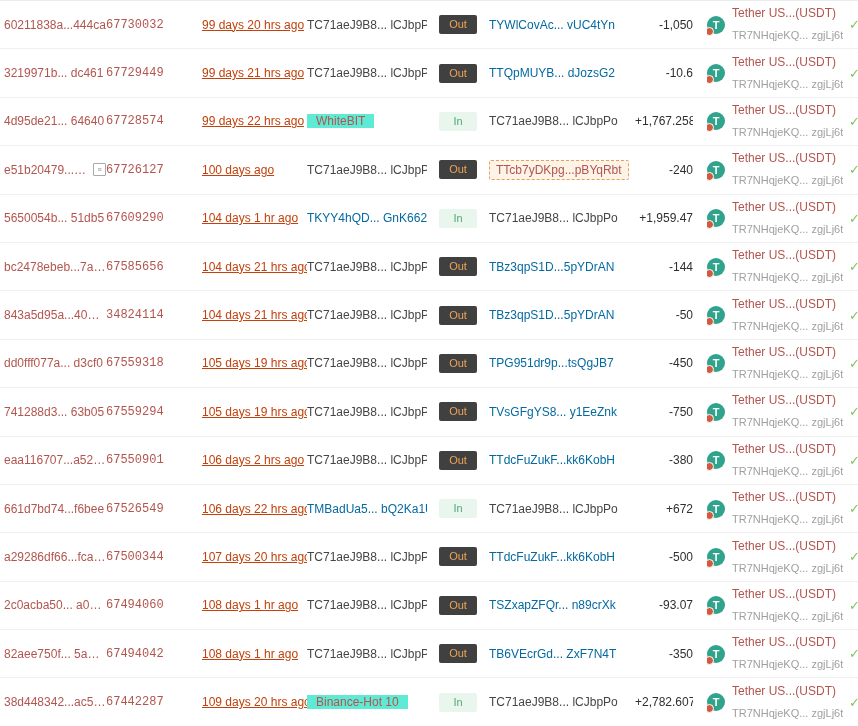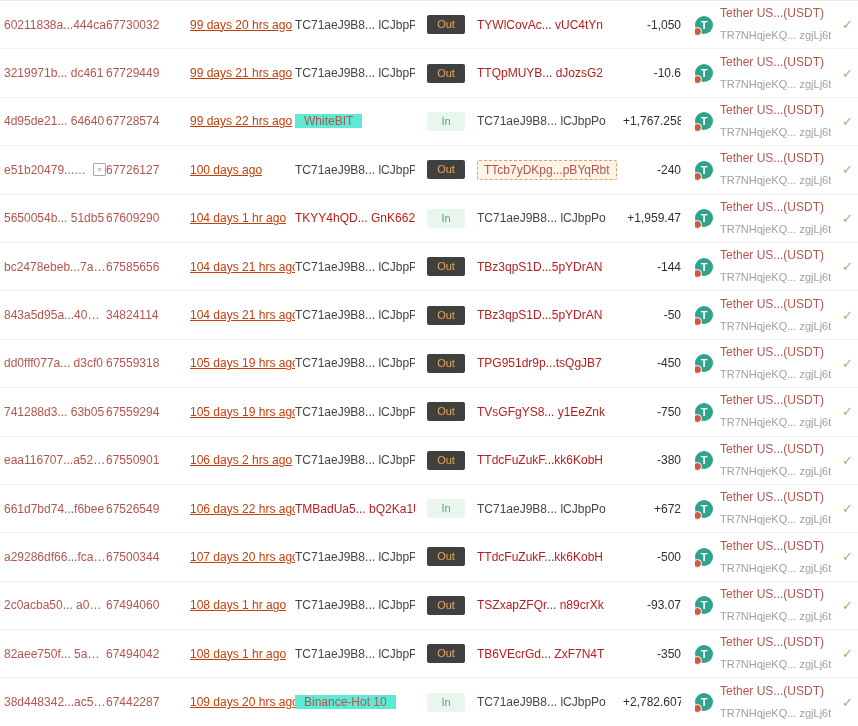--- a/index.html
+++ b/index.html
@@ -2,31 +2,31 @@
 <html><head>
 <meta charset="utf-8">
 <style>
   html,body{margin:0;padding:0;background:#fff;width:858px;height:726px;overflow:hidden;
     font-family:"Liberation Sans","DejaVu Sans",sans-serif;}
   .table{width:858px;border-top:1px solid #ececec;box-sizing:border-box;}
   .row{display:flex;align-items:center;height:48.4px;box-sizing:border-box;
     border-bottom:1px solid #efefef;font-size:12px;color:#404040;white-space:nowrap;}
   .cell{overflow:hidden;flex:none;}
   .c-hash{width:102px;margin-left:4px;display:flex;align-items:center;gap:3px;}
-  .c-block{width:84px;}
+  .c-block{width:96px;font-family:Liberation Mono, monospace;}
   .c-age{width:105px;color:#c2410c;text-decoration:underline;}
   .c-from{width:120px;}
   .c-dir{width:62px;display:flex;justify-content:center;}
   .c-to{width:146px;display:flex;}
   .c-amount{width:58px;text-align:right;color:#2f2f2f;}
   .c-token{width:142px;margin-left:14px;display:flex;align-items:center;gap:7px;}
   .c-check{flex:1;text-align:center;}
   .link{color:#b2554e;text-decoration:none;cursor:pointer;overflow:hidden;text-overflow:ellipsis;}
   .addr-self{color:#454545;}
-  .addr-link{color:#b91c1c;cursor:pointer;}
+  .addr-link{color:#0369a1;cursor:pointer;}
   .addr-tag{background:#5eead4;color:#b2554e;padding:3px 9px;border-radius:2px;cursor:pointer;}
   .addr-highlight{color:#b2554e;border:1px dashed #e5a061;background:#fdf3e7;
     padding:2px 6px;border-radius:2px;cursor:pointer;}
   .badge{display:inline-block;min-width:24px;text-align:center;font-size:11px;
     padding:4px 7px;border-radius:2px;line-height:1;}
   .badge.in{background:#e9f6ee;color:#55a876;}
   .badge.out{background:#404040;color:#eca355;}
   .memo-box{display:inline-flex;align-items:center;justify-content:center;width:11px;height:11px;
     border:1px solid #a9a9a9;border-radius:1px;font-size:7px;color:#8a8a8a;line-height:1;flex:none;}
   .token-icon{position:relative;width:18px;height:18px;flex:none;}

